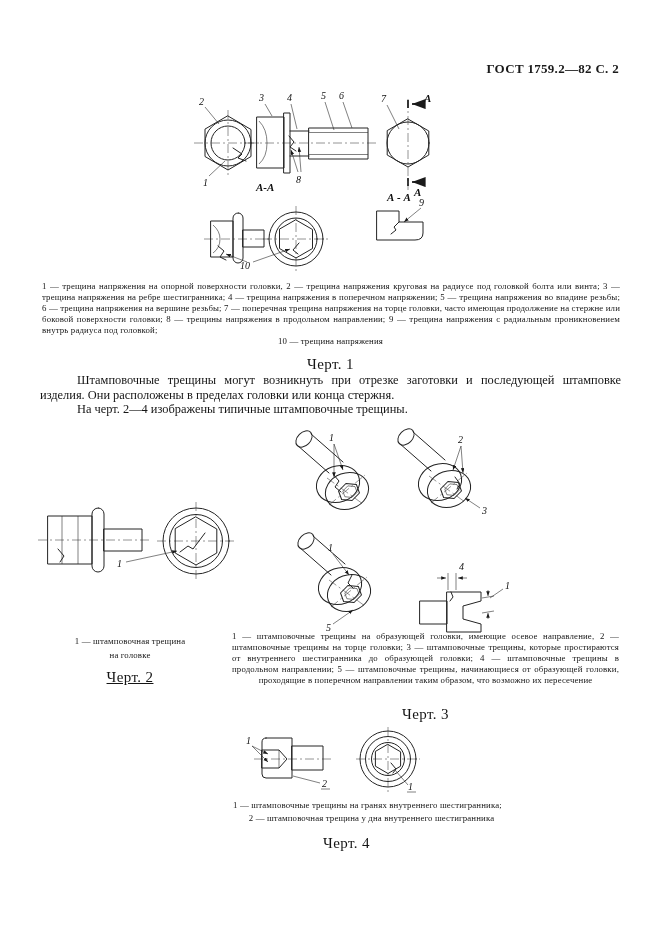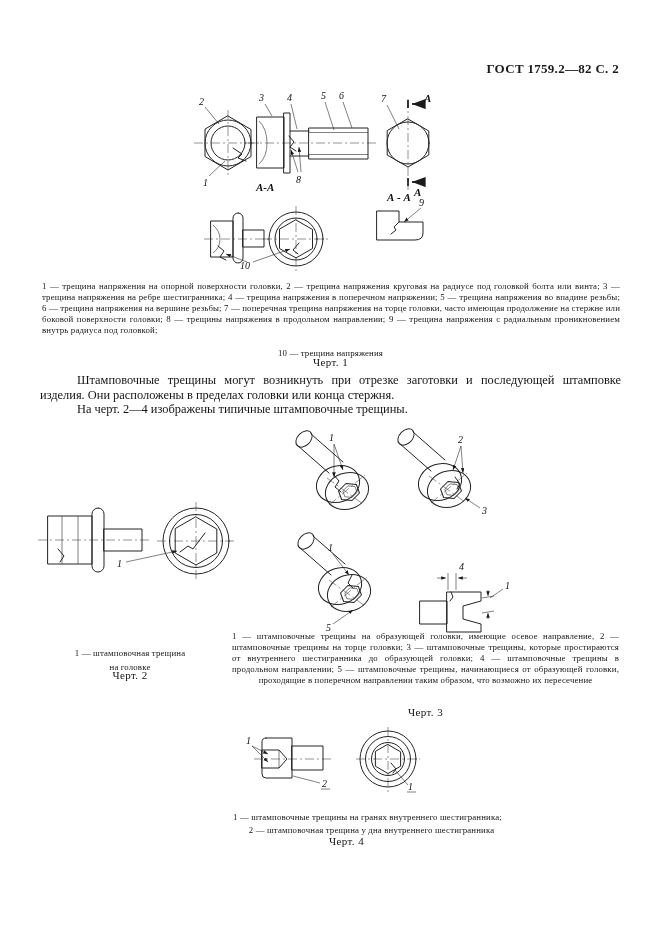--- a/index.html
+++ b/index.html
@@ -15,22 +15,22 @@
   .ln  { fill:none; stroke:#242424; stroke-width:1; stroke-linecap:round; stroke-linejoin:round; }
   .thin{ fill:none; stroke:#2c2c2c; stroke-width:.6; }
   .lnb { fill:none; stroke:#1a1a1a; stroke-width:1.7; }
   .cl  { fill:none; stroke:#3a3a3a; stroke-width:.55; stroke-dasharray:9 3 2 3; }
   .co  { font-family:"Liberation Serif", serif; font-style:italic; font-size:10px; fill:#111; }
   .sec { font-family:"Liberation Serif", serif; font-style:italic; font-weight:bold; font-size:11px; fill:#111; }
   .smallcap {
     position:absolute; font-size:8.8px; line-height:11px; letter-spacing:.15px; color:#151515;
   }
   .just { text-align:justify; }
-  .cen  { text-align:center;margin-top:12px; }
-  .figtitle { position:absolute; font-size:11px; color:#151515; text-align:center; letter-spacing:.4px; }
+  .cen  { text-align:center; }
+  .figtitle { position:absolute; font-size:15px; color:#151515; text-align:center; letter-spacing:.4px; }
   .bodytext {
     position:absolute; left:40px; top:373px; width:581px;
     font-size:12.4px; line-height:14.6px; text-align:justify; color:#141414;
   }
   .bodytext p { margin:0; text-indent:37px; }
 </style>
 </head>
 <body>
 
 <div class="page">
@@ -217,21 +217,21 @@
       <line class="thin" x1="482" y1="613" x2="494" y2="611"></line>
       <line class="thin" x1="488" y1="590" x2="488" y2="596" marker-end="url(#arrB)"></line>
       <line class="thin" x1="488" y1="619" x2="488" y2="613" marker-end="url(#arrB)"></line>
       <line class="thin" x1="503" y1="589" x2="490" y2="598"></line>
       <text class="co" x="505" y="589">1</text>
     </g>
   </svg>
 
   <div class="smallcap cen" style="left:40px; top:636px; width:180px;">1 — штамповочная трещина</div>
   <div class="smallcap cen" style="left:40px; top:650px; width:180px;">на головке</div>
-  <div class="figtitle" style="left:40px; top:669px; width:180px;">Черт. 2</div>
+  <div class="figtitle" style="left:40px; top:669px; width:180px;text-decoration:underline;">Черт. 2</div>
 
   <div class="smallcap just" style="left:232px; top:631px; width:387px; text-align-last:center;">1 — штамповочные трещины на образующей головки, имеющие осевое направление, 2 — штамповочные трещины на торце головки; 3 — штамповочные трещины, которые простираются от внутреннего шестигранника до образующей головки; 4 — штамповочные трещины в продольном направлении; 5 — штамповочные трещины, начинающиеся от образующей головки, проходящие в поперечном направлении таким образом, что возможно их пересечение</div>
   <div class="figtitle" style="left:232px; top:706px; width:387px;">Черт. 3</div>
 
   <svg style="left:230px; top:722px;" width="270" height="80" viewBox="230 722 270 80">
     <defs>
       <pattern id="hatC" patternUnits="userSpaceOnUse" width="6" height="6">
         <path d="M0,6 L6,0" stroke="#2a2a2a" stroke-width=".7" fill="none"></path>
       </pattern>
       <marker id="arrC" markerWidth="9" markerHeight="8" refX="8" refY="3" orient="auto">

